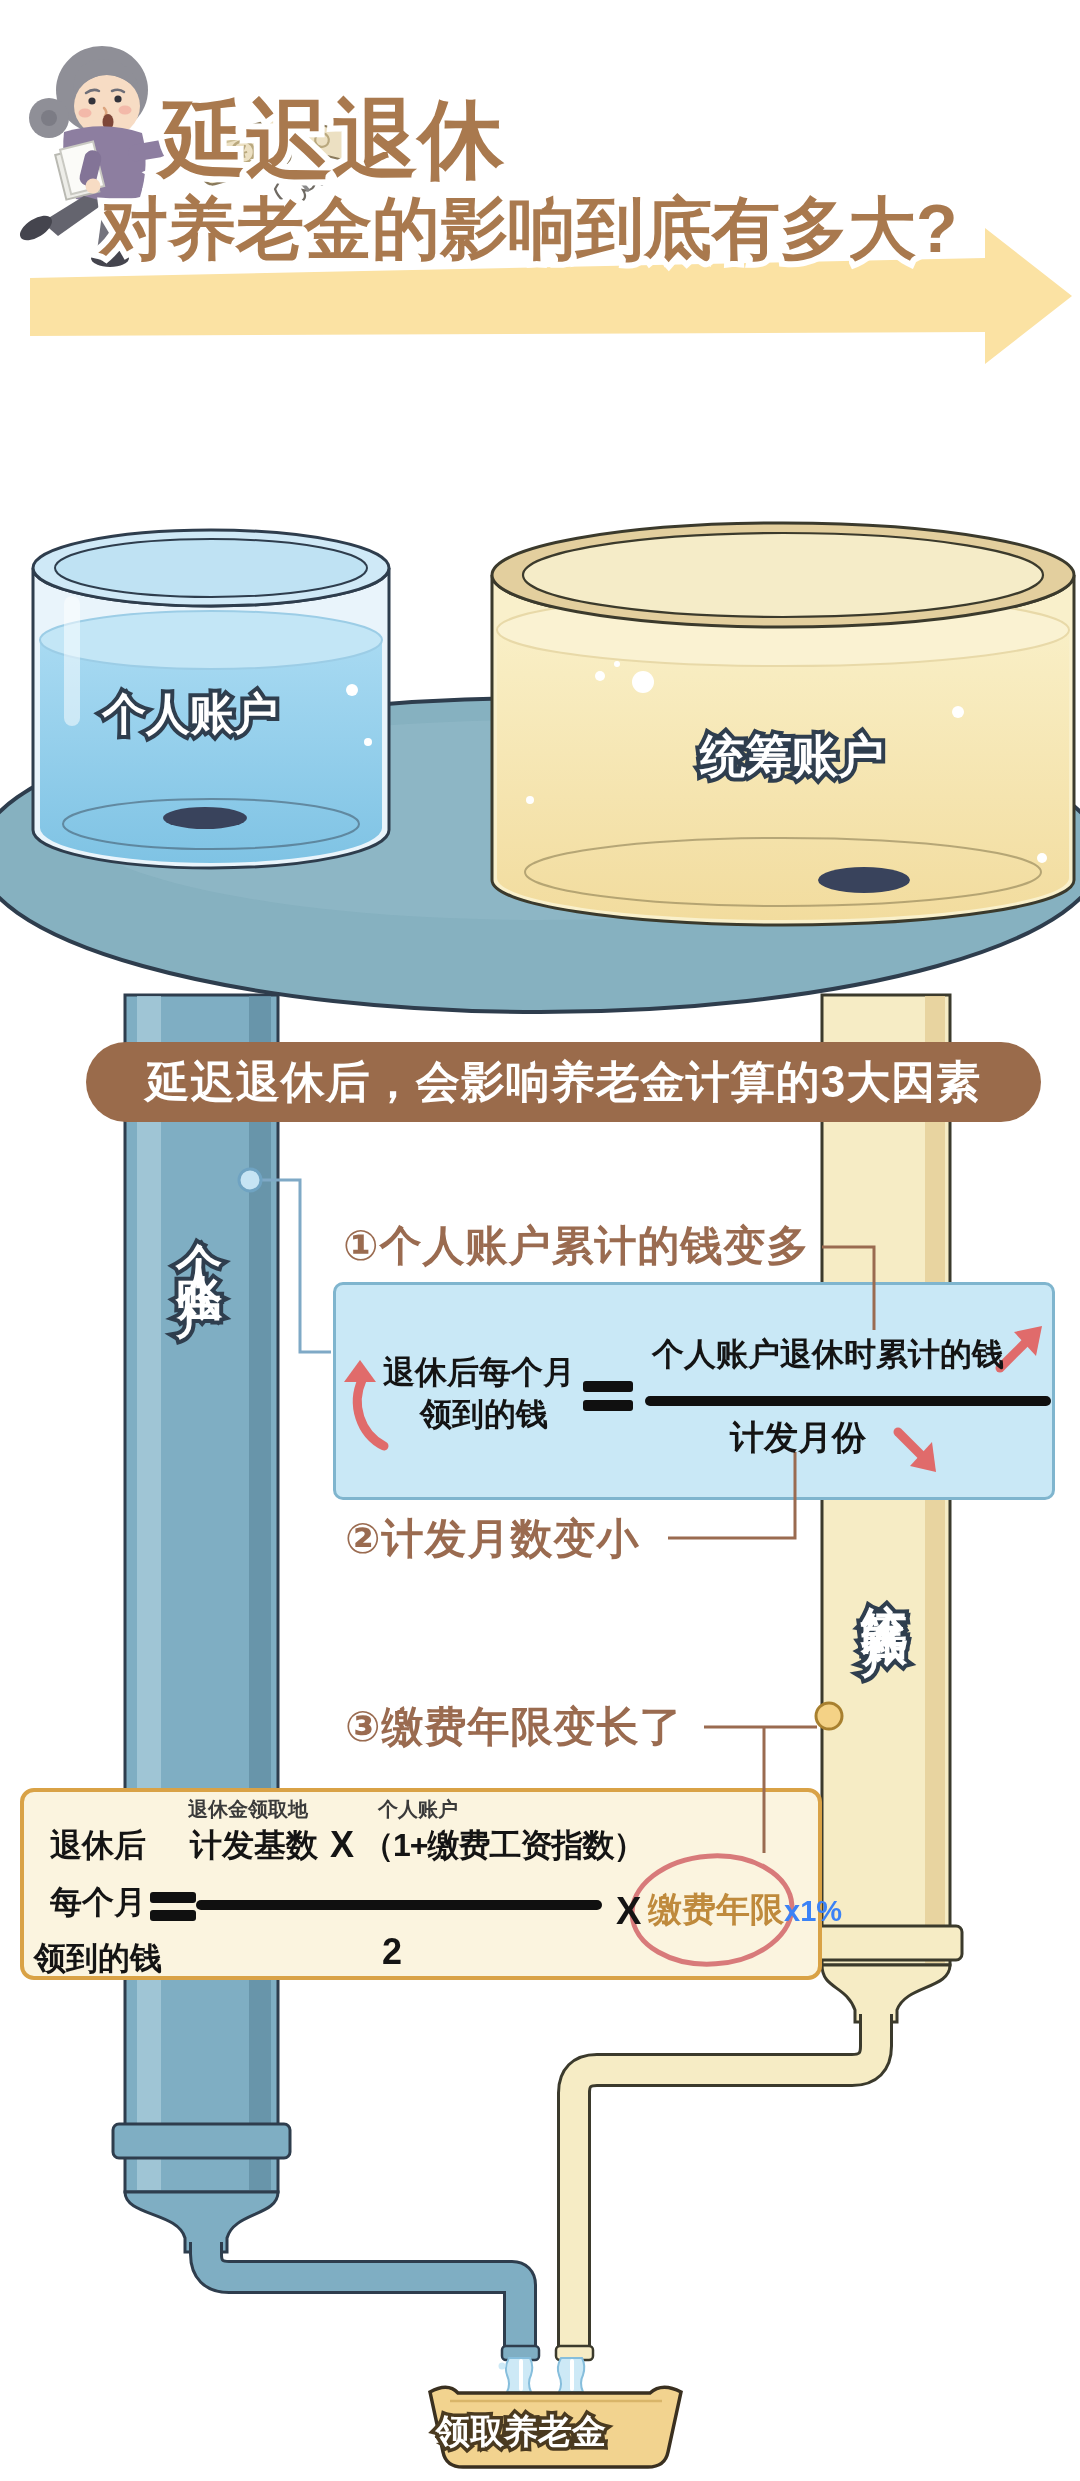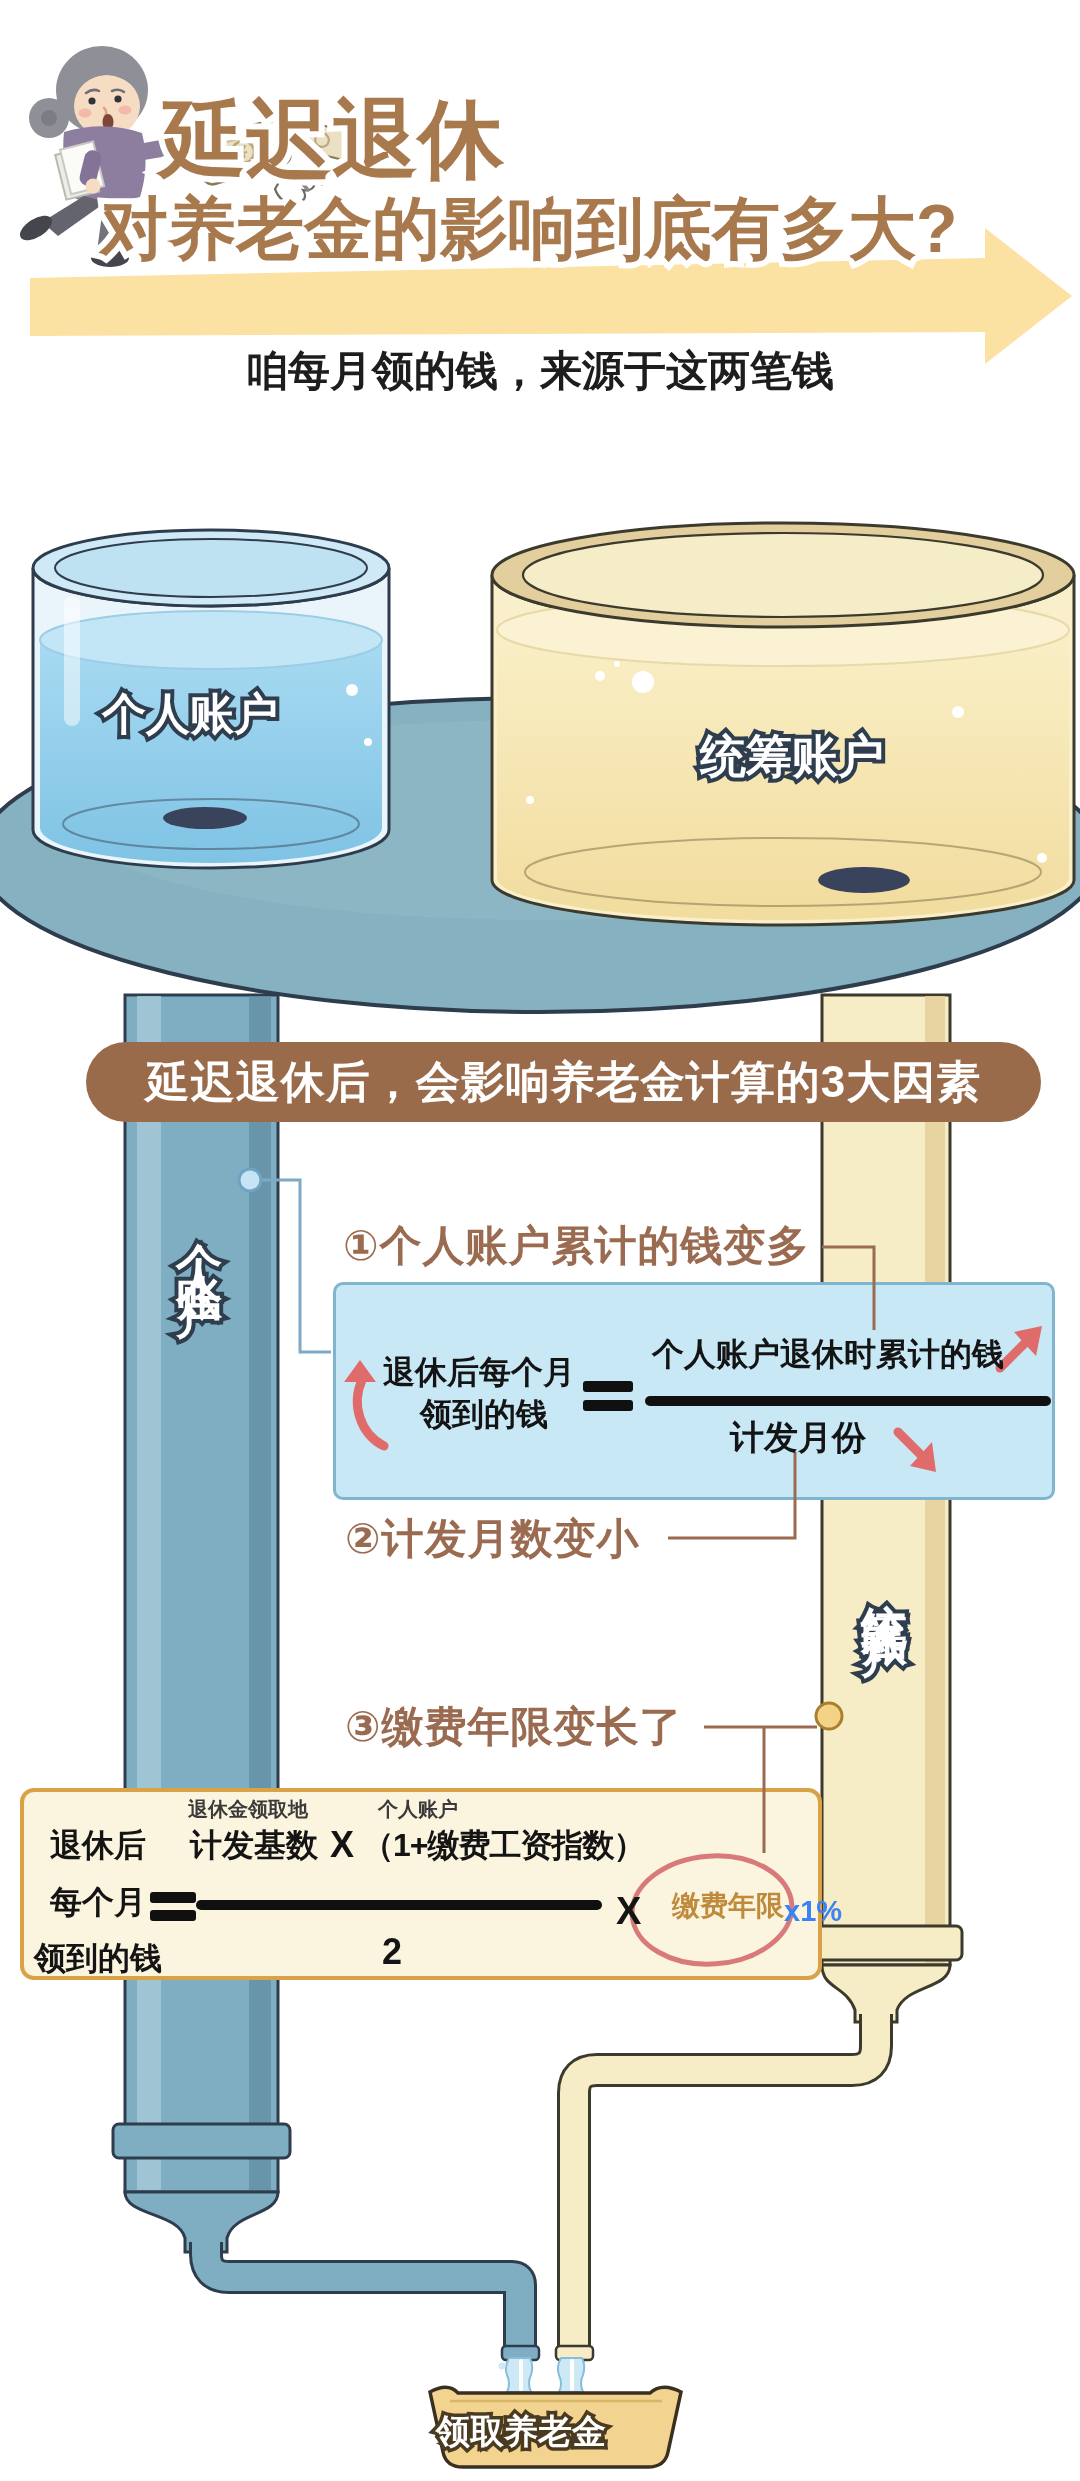--- a/index.html
+++ b/index.html
@@ -60,21 +60,21 @@
   .f2-note1{left:188px;top:1799px;font-size:20px;font-weight:700;color:#3a3a3a;}
   .f2-note2{left:378px;top:1799px;font-size:20px;font-weight:700;color:#3a3a3a;}
   .f2-l1{left:50px;top:1829px;font-size:32px;font-weight:700;color:#141414;}
   .f2-l2{left:50px;top:1886px;font-size:32px;font-weight:700;color:#141414;}
   .f2-l3{left:34px;top:1942px;font-size:32px;font-weight:700;color:#141414;}
   .f2-numA{left:190px;top:1829px;font-size:32px;font-weight:700;color:#141414;}
   .f2-numX{left:330px;top:1827px;font-size:36px;font-weight:900;color:#141414;}
   .f2-numB{left:362px;top:1829px;font-size:32px;font-weight:700;color:#141414;letter-spacing:-1px;}
   .f2-den{left:382px;top:1934px;font-size:36px;font-weight:700;color:#141414;}
   .f2-X{left:616px;top:1892px;font-size:38px;font-weight:900;color:#141414;}
-  .f2-hl{left:672px;top:1892px;font-size:28px;font-weight:900;color:#BF8A3C;}
+  .f2-hl{left:648px;top:1892px;font-size:34px;font-weight:900;color:#BF8A3C;}
   .f2-suffix{left:784px;top:1897px;font-size:29px;font-weight:700;color:#3b82f6;}
   
   .basin-label{left:436px;top:2414px;width:240px;font-size:34px;font-weight:900;color:#fff;}
 </style>
 </head>
 <body>
 
 <div class="canvas">
 
   <svg class="layer" width="1080" height="2481" viewBox="0 0 1080 2481">
@@ -250,21 +250,20 @@
   </svg>
 
   <div class="ot title1 center stroke-white">
     <span class="back" aria-hidden="true">延迟退休</span>
     <span class="front">延迟退休</span>
   </div>
   <div class="ot title2 center stroke-white">
     <span class="back" aria-hidden="true">对养老金的影响到底有多大?</span>
     <span class="front">对养老金的影响到底有多大?</span>
   </div>
-  <div class="t subtitle">咱每月领的钱，来源于这两笔钱</div>
 
   <div class="ot tank-label1 center stroke-dark">
     <span class="back" aria-hidden="true">个人账户</span>
     <span class="front">个人账户</span>
   </div>
   <div class="ot tank-label2 center stroke-dark">
     <span class="back" aria-hidden="true">统筹账户</span>
     <span class="front">统筹账户</span>
   </div>
 

